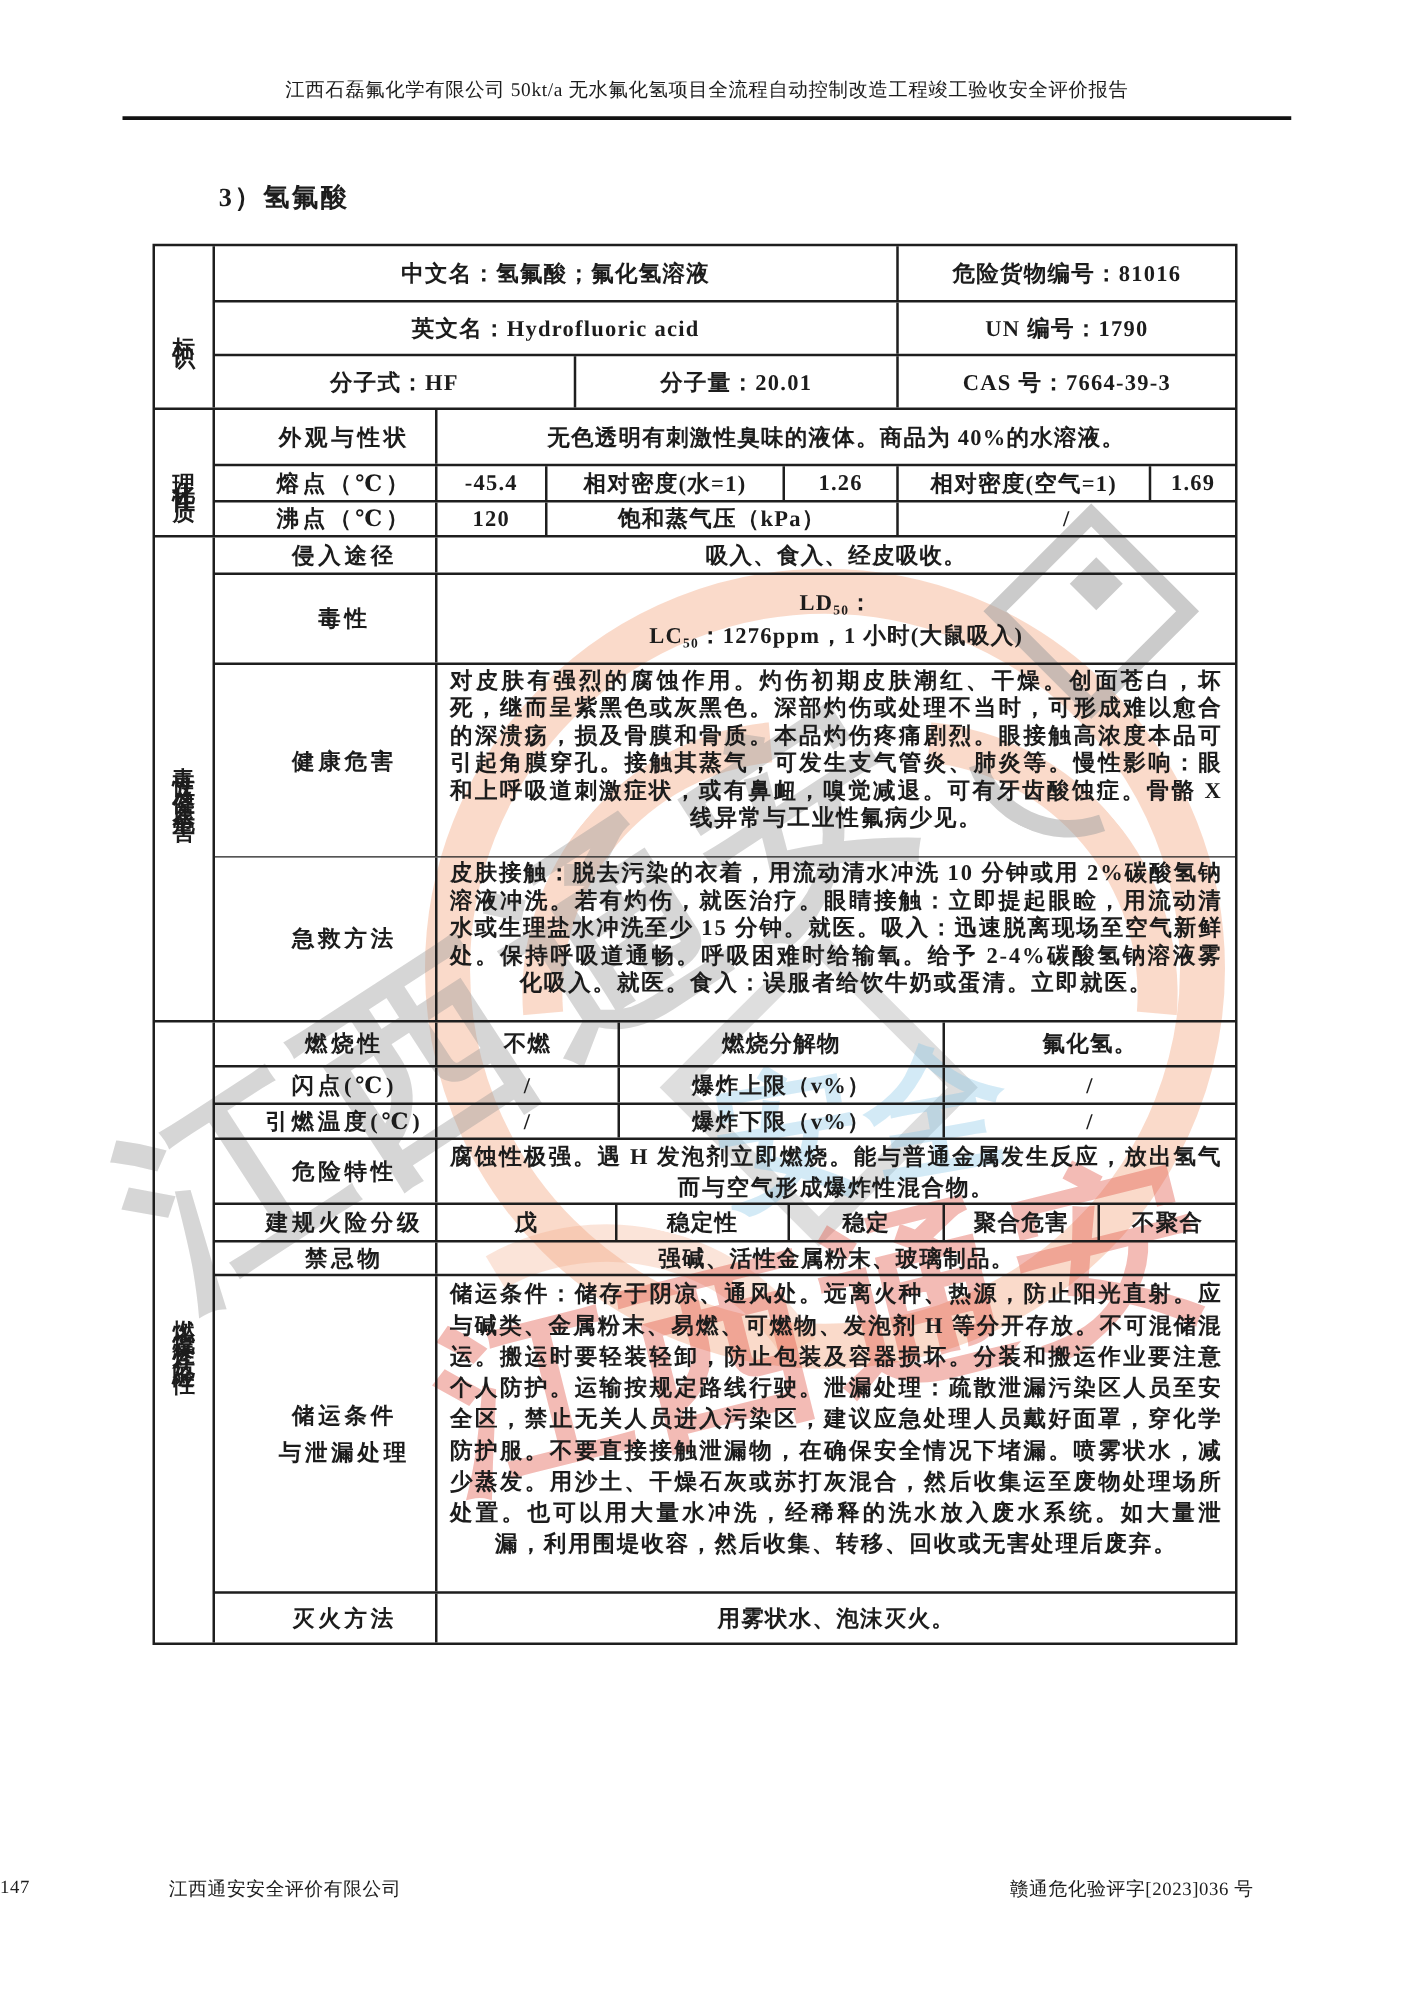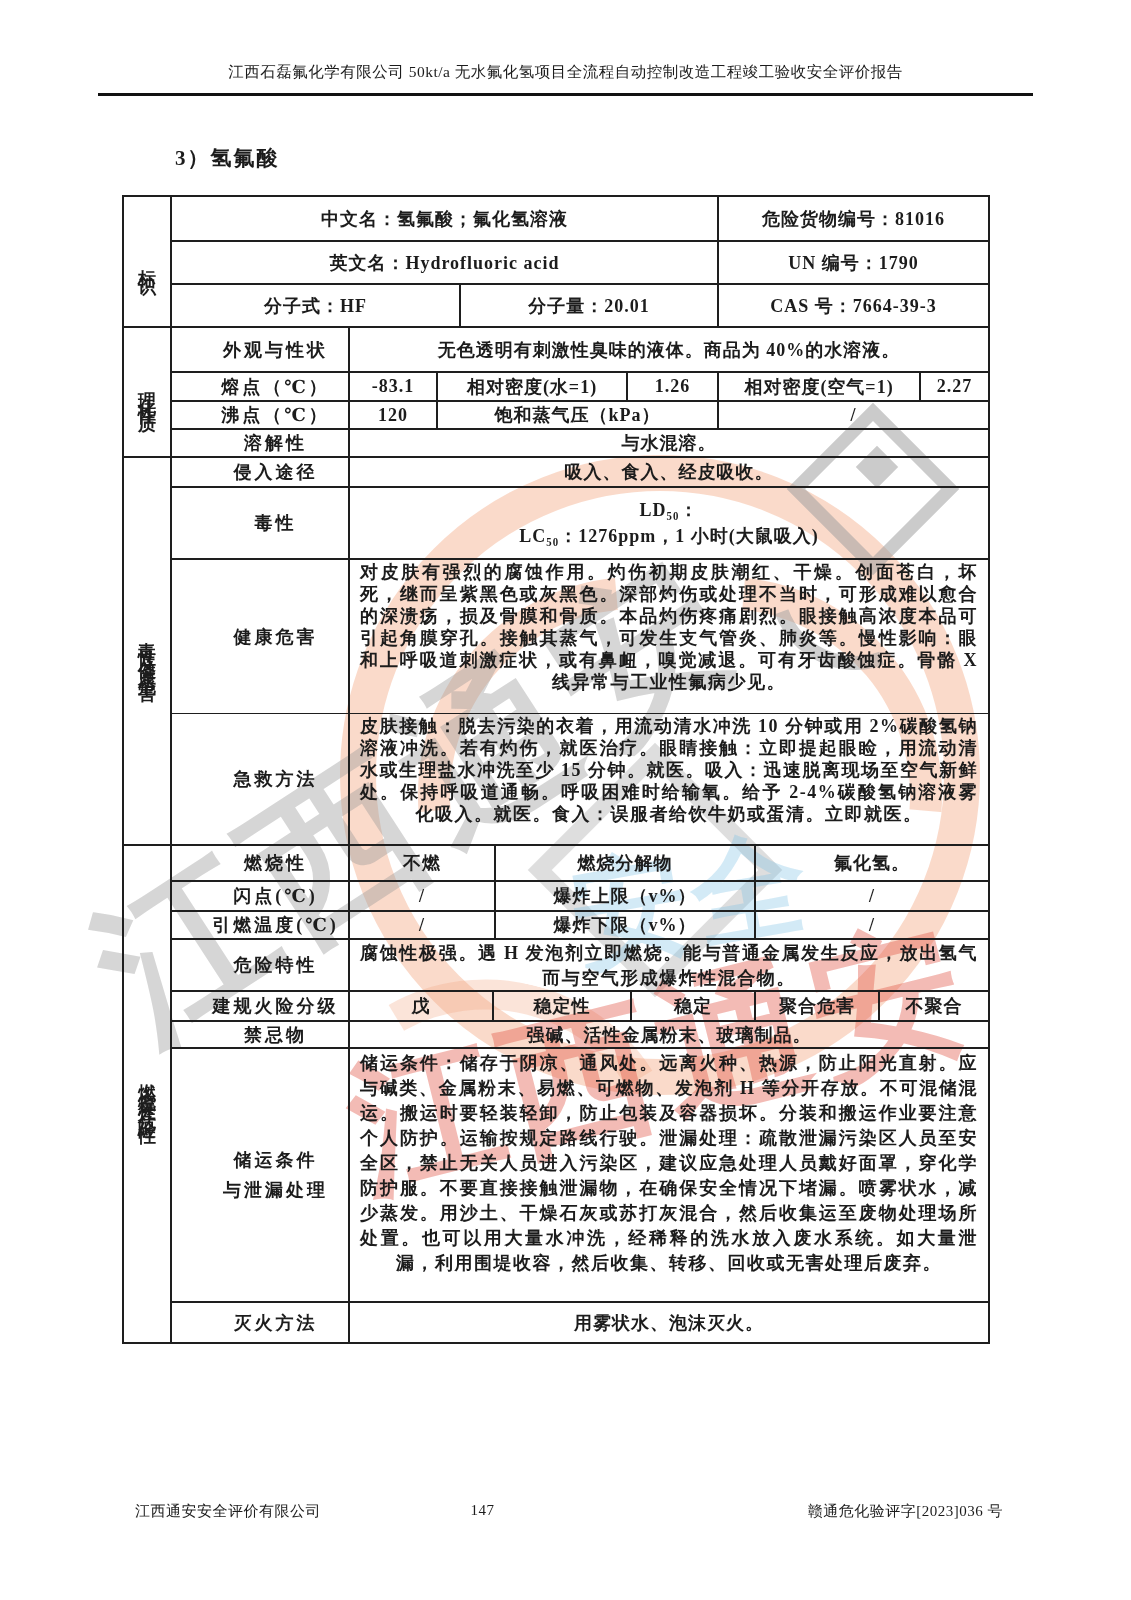--- a/index.html
+++ b/index.html
@@ -51,21 +51,21 @@
   .row.thin{border-top-width:1px;}
   .c{display:flex;align-items:center;justify-content:center;text-align:center;
     box-sizing:border-box;font-size:18px;letter-spacing:1px;overflow:hidden;padding:0 3px;}
   .c + .c{border-left:2px solid #1e1e1e;}
   .c.lbl{letter-spacing:3px;padding-left:34px;}
   .c.para{display:block;text-align:justify;text-align-last:center;letter-spacing:1.5px;
     padding:1px 10px;line-height:22px;}
   .c.stack{flex-direction:column;line-height:26px;}
   .ftr{position:absolute;top:1502px;font-size:15px;letter-spacing:0.5px;}
   .ftr-left{left:135px;}
-  .ftr-center{left:0;width:965px;text-align:center;}
+  .ftr-center{left:0;width:965px;text-align:left;}
   .ftr-right{right:128px;margin-left:40px;}
 </style>
 </head>
 <body>
 
 <div class="page">
 
   <div class="wm wm-ring"></div>
   <div class="wm wm-arc1"></div>
   <div class="wm wm-arc2"></div>
@@ -110,35 +110,31 @@
         <div class="side">
           <span class="vtxt">理化性质</span>
         </div>
         <div class="rows">
           <div class="row" style="height:43px">
             <div class="c lbl" style="flex:0 0 176px">外观与性状</div>
             <div class="c" style="flex:1 1 auto">无色透明有刺激性臭味的液体。商品为 40%的水溶液。</div>
           </div>
           <div class="row" style="height:29px">
             <div class="c lbl" style="flex:0 0 176px">熔点（℃）</div>
-            <div class="c" style="flex:0 0 88px">-83.1</div>
+            <div class="c" style="flex:0 0 88px">-45.4</div>
             <div class="c" style="flex:0 0 190px">相对密度(水=1)</div>
             <div class="c" style="flex:0 0 91px">1.26</div>
             <div class="c" style="flex:0 0 202px">相对密度(空气=1)</div>
-            <div class="c" style="flex:1 1 auto">2.27</div>
+            <div class="c" style="flex:1 1 auto">1.69</div>
           </div>
           <div class="row" style="height:28px">
             <div class="c lbl" style="flex:0 0 176px">沸点（℃）</div>
             <div class="c" style="flex:0 0 88px">120</div>
             <div class="c" style="flex:0 0 281px">饱和蒸气压（kPa）</div>
             <div class="c" style="flex:1 1 auto">/</div>
-          </div>
-          <div class="row" style="height:28px">
-            <div class="c lbl" style="flex:0 0 176px">溶解性</div>
-            <div class="c" style="flex:1 1 auto">与水混溶。</div>
           </div>
         </div>
       </div>
 
       <div class="sec">
         <div class="side">
           <span class="vtxt">毒性及健康危害</span>
         </div>
         <div class="rows">
           <div class="row" style="height:28px">

